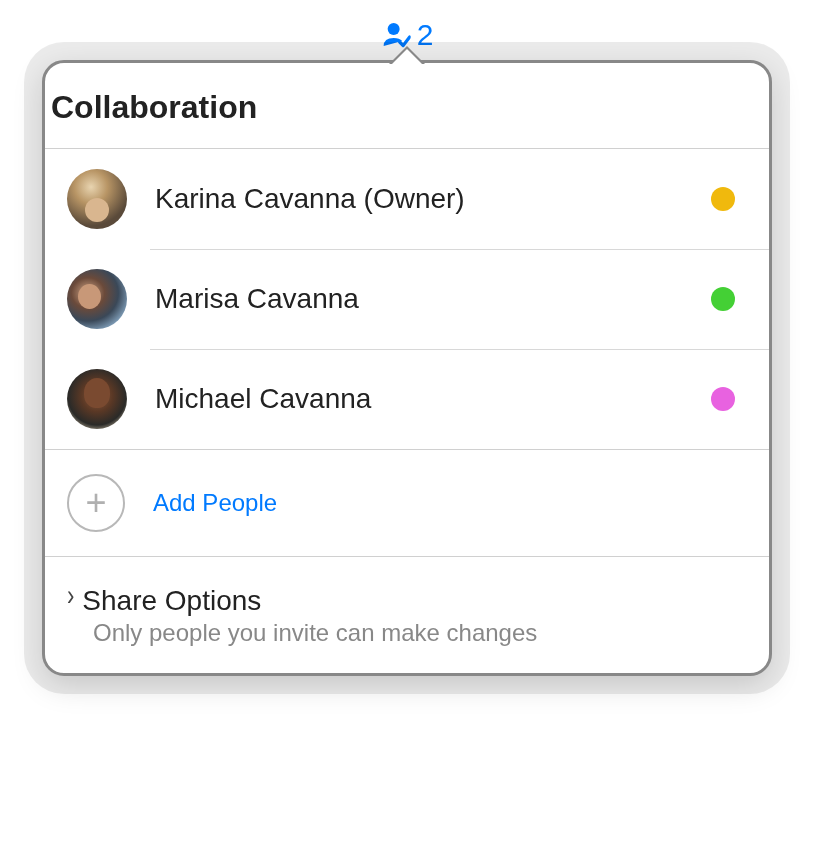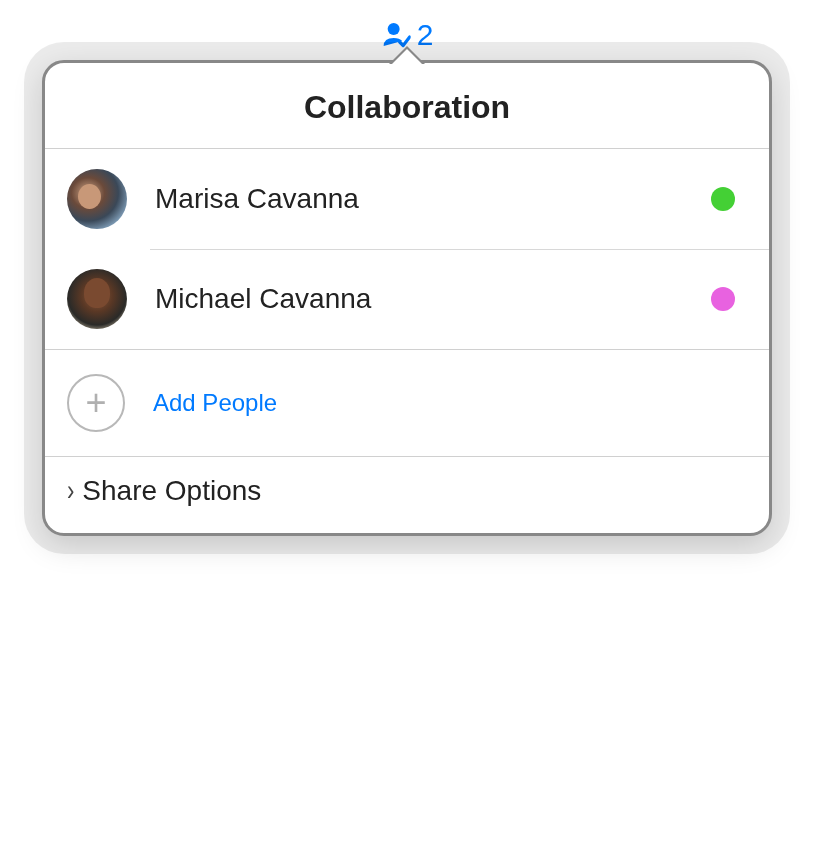--- a/index.html
+++ b/index.html
@@ -76,22 +76,21 @@
       border-bottom: 15px solid #fff;
     }
     .popover {
       background: #fff;
       border: 3px solid #888;
       border-radius: 22px;
       box-shadow: 0 0 0 18px rgba(0,0,0,0.08), 0 10px 30px rgba(0,0,0,0.15);
       overflow: hidden;
     }
     .header {
-      text-align: center;
-      padding: 26px 0 22px;
+      padding: 26px 6px 22px;
       border-bottom: 1px solid #d0d0d0;
     }
     .header-title {
       font-size: 32px;
       font-weight: 600;
       color: #222;
     }
     .person-row {
       display: flex;
       align-items: center;
@@ -209,20 +208,21 @@
     .chevron {
       font-size: 22px;
       color: #444;
       display: inline-block;
       transform: scaleY(1.3);
     }
     .share-title {
       font-size: 28px;
       color: #222;
       font-weight: 400;
+      margin-top: 10px;
     }
     .share-subtitle {
       font-size: 24px;
       color: #888;
       margin-left: 26px;
       margin-top: 2px;
     }
   </style>
 </head>
 <body>
@@ -240,20 +240,25 @@
 
 <div class="popover-wrapper">
   <div class="arrow"></div>
   <div class="popover">
     <div class="header">
       <div class="header-title">Collaboration</div>
     </div>
 
     <div class="people-list">
       <div class="person-row">
+        <div class="avatar avatar-1"></div>
+        <div class="person-name">Karina Cavanna (Owner)</div>
+        <div class="status-dot" style="background:#f0b90d"></div>
+      </div>
+      <div class="person-row">
         <div class="avatar avatar-3"></div>
         <div class="person-name">Marisa Cavanna</div>
         <div class="status-dot" style="background:#44d035"></div>
       </div>
       <div class="person-row">
         <div class="avatar avatar-2"></div>
         <div class="person-name">Michael Cavanna</div>
         <div class="status-dot" style="background:#e862e0"></div>
       </div>
     </div>
@@ -261,15 +266,16 @@
     <div class="add-people-row">
       <div class="plus-circle">+</div>
       <div class="add-people-label">Add People</div>
     </div>
 
     <div class="share-options">
       <div class="share-options-header">
         <span class="chevron">›</span>
         <span class="share-title">Share Options</span>
       </div>
+      <div class="share-subtitle">Only people you invite can make changes</div>
     </div>
   </div>
 </div>
 
 </body></html>

